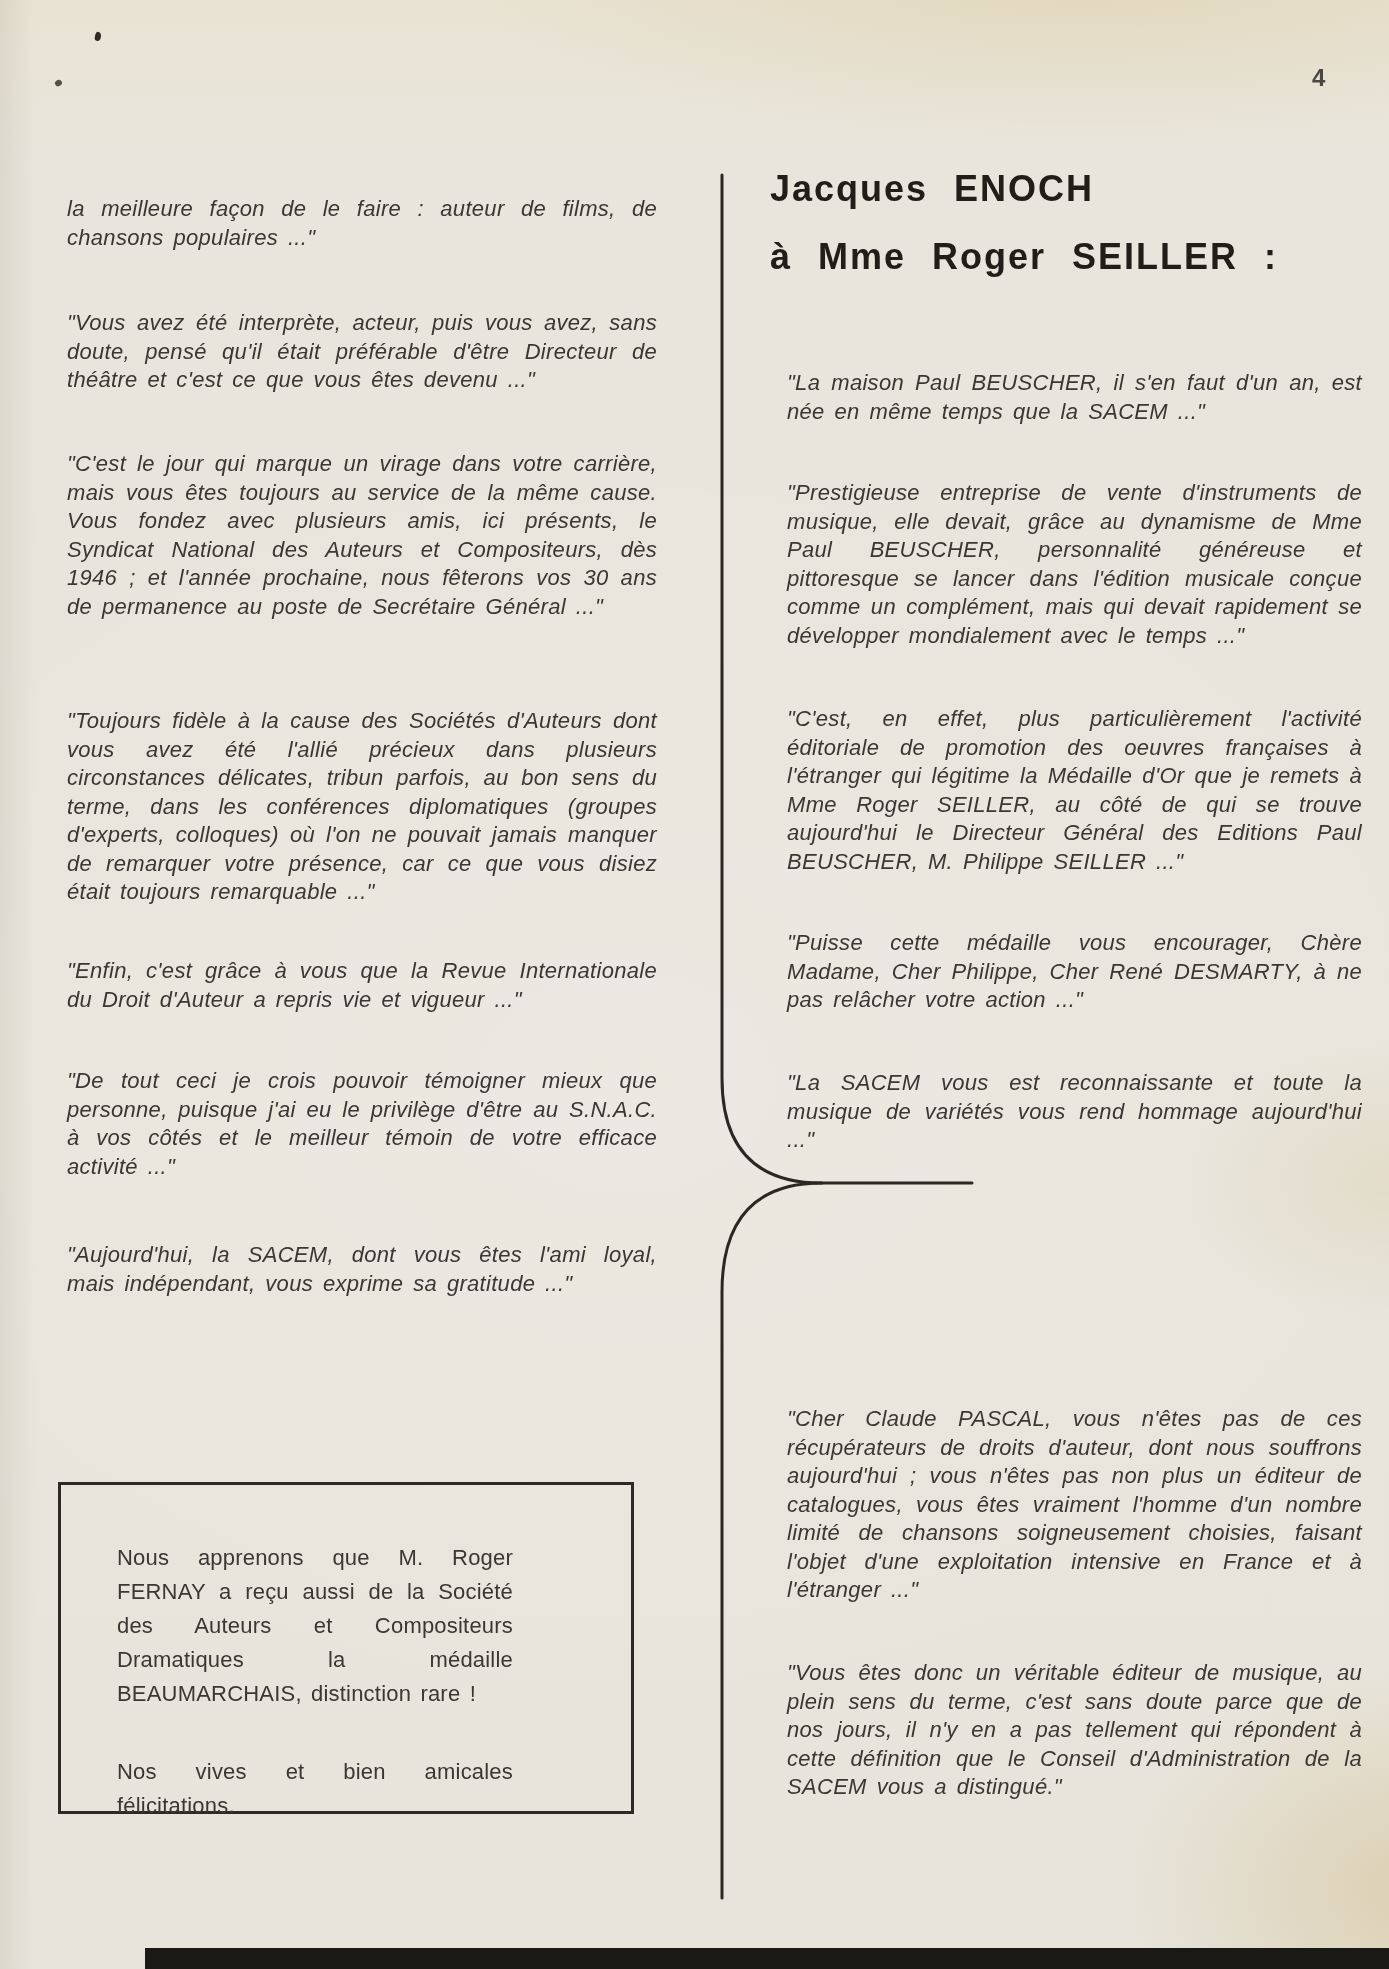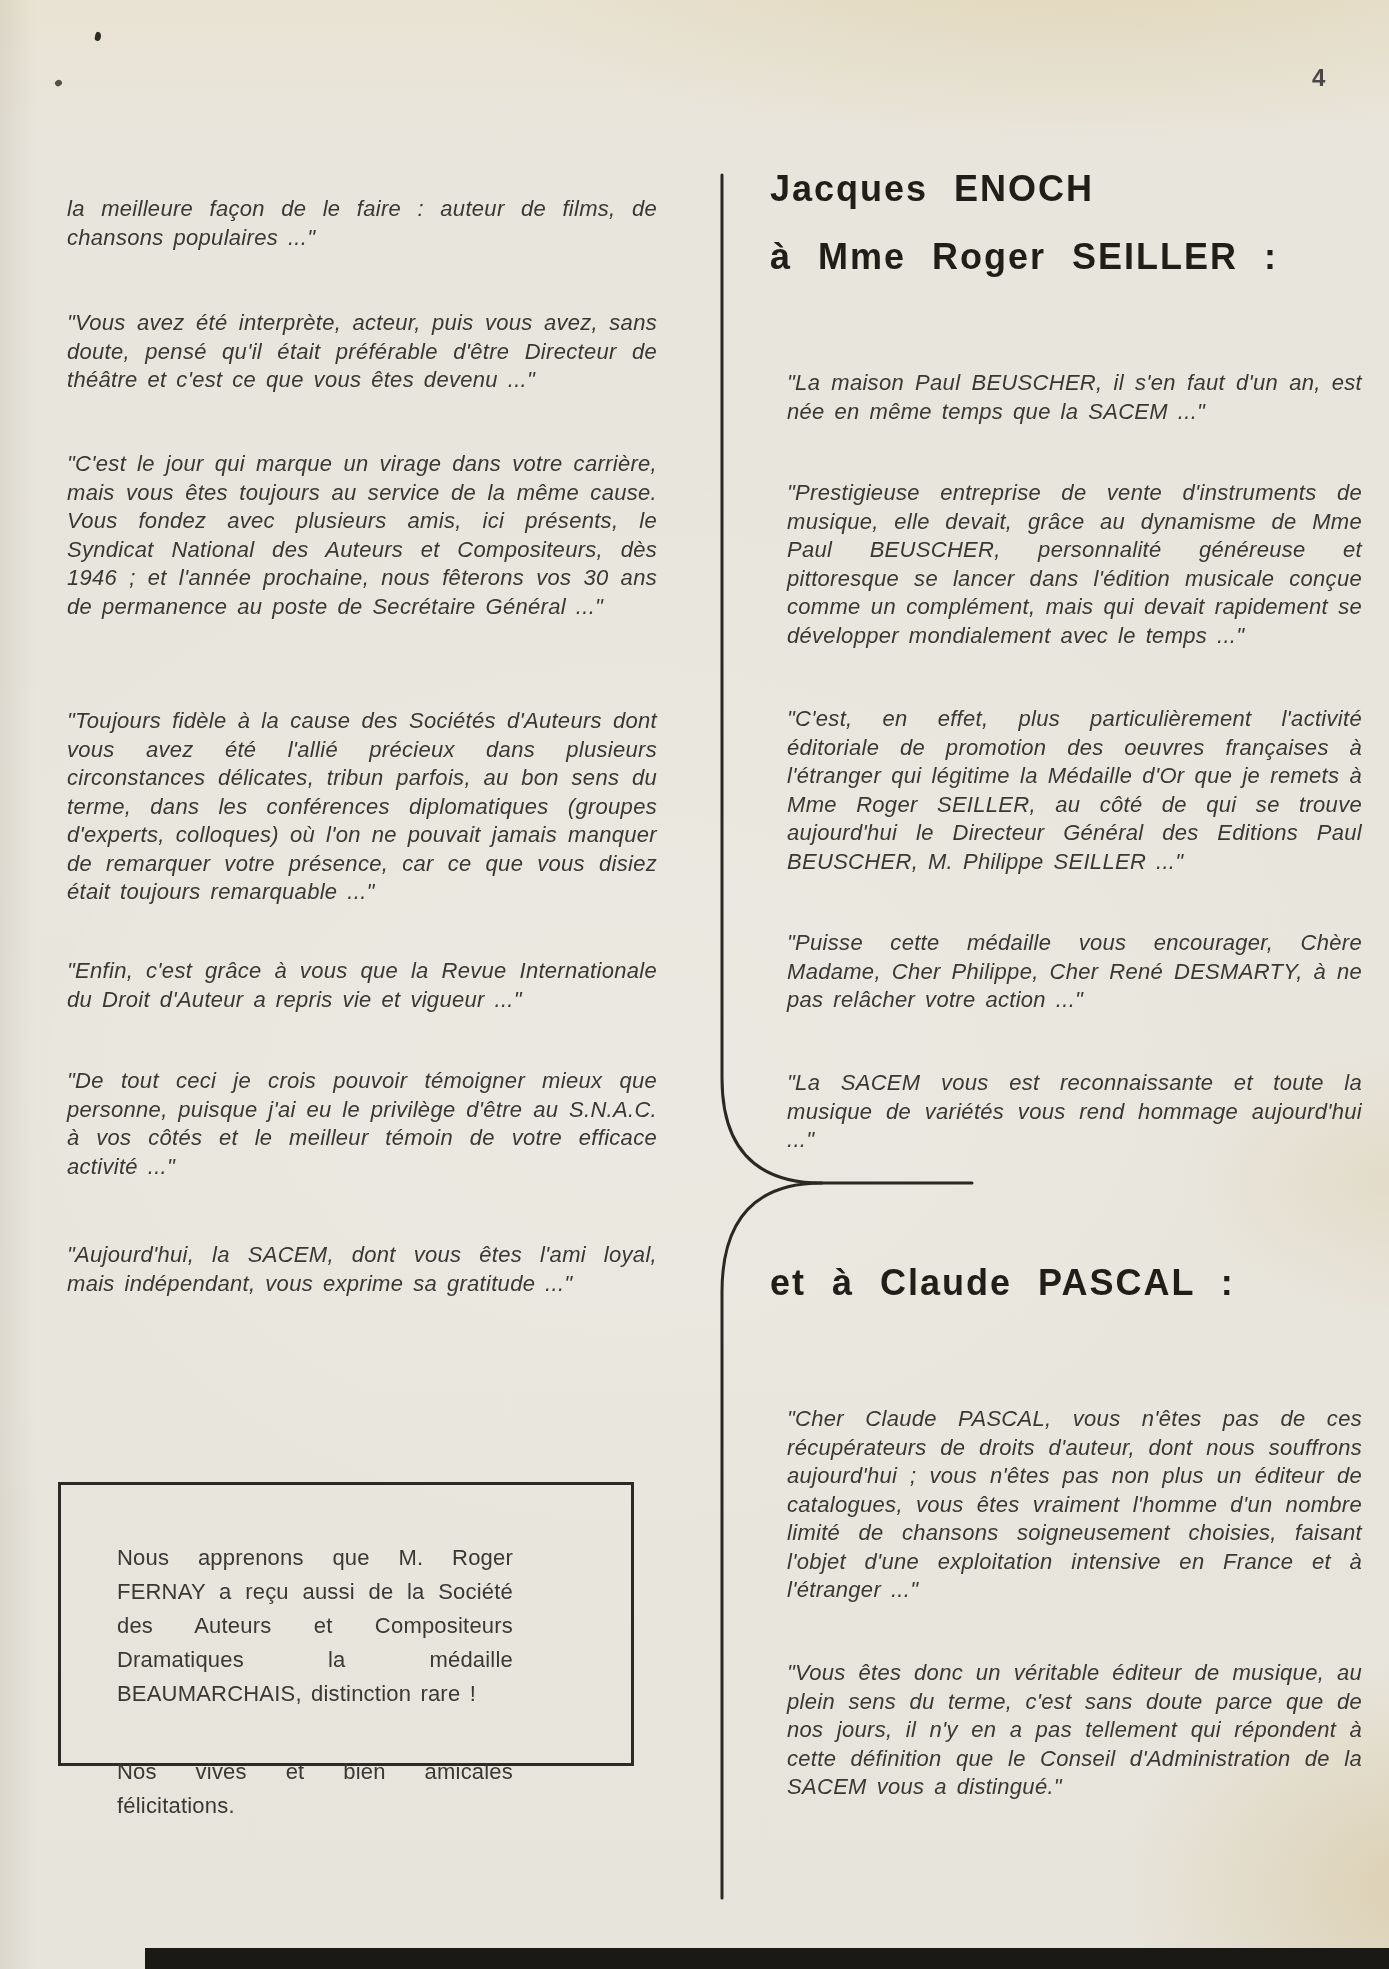--- a/index.html
+++ b/index.html
@@ -46,21 +46,21 @@
     font-size:24px;font-weight:bold;
     color:#4a4744;
   }
   .divider{
     position:absolute;left:0;top:0;
     pointer-events:none;
   }
   .notice-box{
     position:absolute;
     left:58px;top:1482px;
-    width:576px;height:284px;
+    width:576px;height:332px;
     border:3px solid #2c2a26;
     box-sizing:border-box;
   }
   .notice-inner{
     padding:56px 118px 0 56px;
   }
   .notice-inner p{
     margin:0;
     font-size:22px;
     line-height:34px;
@@ -111,19 +111,18 @@
 
   <h2 class="heading" style="left:770px;top:236px">à Mme Roger SEILLER :</h2>
   <h2 class="heading" style="left:770px;top:168px">Jacques ENOCH</h2>
 
   <p class="quote rcol" style="top:352px">"La maison Paul BEUSCHER, il s'en faut d'un an, est née en même temps que la SACEM ..."</p>
   <p class="quote rcol" style="top:462px">"Prestigieuse entreprise de vente d'instruments de musique, elle devait, grâce au dynamisme de Mme Paul BEUSCHER, personnalité généreuse et pittoresque se lancer dans l'édition musicale conçue comme un complément, mais qui devait rapidement se développer mondialement avec le temps ..."</p>
   <p class="quote rcol" style="top:688px">"C'est, en effet, plus particulièrement l'activité éditoriale de promotion des oeuvres françaises à l'étranger qui légitime la Médaille d'Or que je remets à Mme Roger SEILLER, au côté de qui se trouve aujourd'hui le Directeur Général des Editions Paul BEUSCHER, M. Philippe SEILLER ..."</p>
   <p class="quote rcol" style="top:912px">"Puisse cette médaille vous encourager, Chère Madame, Cher Philippe, Cher René DESMARTY, à ne pas relâcher votre action ..."</p>
   <p class="quote rcol" style="top:1052px">"La SACEM vous est reconnaissante et toute la musique de variétés vous rend hommage aujourd'hui ..."</p>
 
-  <h2 class="heading" style="left:770px;top:1262px">et à Claude PASCAL :</h2>
 
   <p class="quote rcol" style="top:1388px">"Cher Claude PASCAL, vous n'êtes pas de ces récupérateurs de droits d'auteur, dont nous souffrons aujourd'hui ; vous n'êtes pas non plus un éditeur de catalogues, vous êtes vraiment l'homme d'un nombre limité de chansons soigneusement choisies, faisant l'objet d'une exploitation intensive en France et à l'étranger ..."</p>
   <p class="quote rcol" style="top:1642px">"Vous êtes donc un véritable éditeur de musique, au plein sens du terme, c'est sans doute parce que de nos jours, il n'y en a pas tellement qui répondent à cette définition que le Conseil d'Administration de la SACEM vous a distingué."</p>
 
   <div class="bottom-bar"></div>
 </div>
 
 </body></html>

